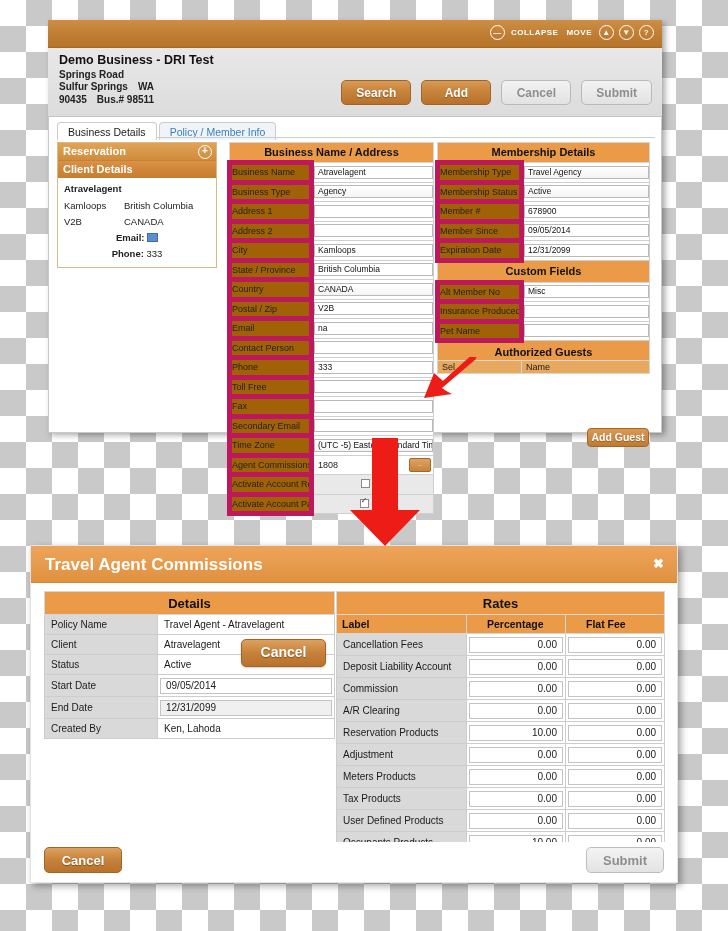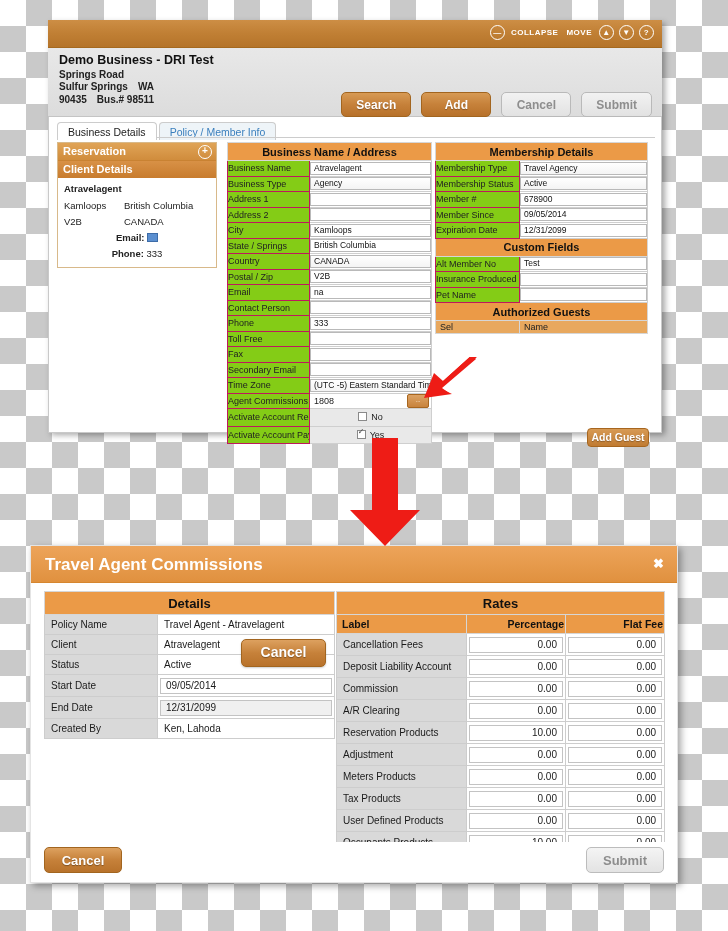--- a/index.html
+++ b/index.html
@@ -118,21 +118,20 @@
     min-width: 70px;
     border-radius: 5px;
     font-size: 12px;
     font-weight: bold;
     display: flex;
     align-items: center;
     justify-content: center;
     box-sizing: border-box;
     padding: 0 14px;
     cursor: pointer;
-    margin-top: 12px;
   }
   .btn-orange {
     background: linear-gradient(to bottom, #d79a54 0%, #c6813a 50%, #b7712a 100%);
     border: 1px solid #a2651f;
     color: #ffffff;
     text-shadow: 0 1px 1px rgba(0,0,0,0.3);
   }
   .btn-grey {
     background: linear-gradient(to bottom, #f2f2f2 0%, #e2e2e2 100%);
     border: 1px solid #b9b9b9;
@@ -256,22 +255,22 @@
   .ftable th.sect {
     background: #eb9a47;
     color: #111;
     font-size: 11px;
     font-weight: bold;
     text-align: center;
     height: 15px;
     border: 1px solid #d6d6d6;
   }
   .ftable td.lbl {
-    background: #84cc16;
-    border: 1px solid #be185d;
+    background: #a16207;
+    border: 5px solid #be185d;
     padding: 0 0;
     height: 14.5px;
     color: #222;
     white-space: nowrap;
     overflow: hidden;
   }
   .ftable td.fld {
     background: #ffffff;
     border: 1px solid #cfcfcf;
     padding: 0;
@@ -428,21 +427,21 @@
     height:20px;
     border:1px solid #d6d6d6;
   }
   .dtable th.col {
     background:#eb9a47;
     color:#111;
     font-size:10.5px;
     font-weight:bold;
     height:16px;
     border:1px solid #d6d6d6;
-    text-align:right;
+    text-align:left;
     padding-left:20px;
   }
   .dtable th.col.left { text-align:left; padding-left:5px; }
   .dtable td.lbl {
     background:#d9d9d9;
     border:1px solid #cdcdcd;
     padding:0 6px;
     height:19px;
     color:#1a1a1a;
     font-size:10px;
@@ -637,21 +636,21 @@
               <div class="inp"></div>
             </td>
           </tr>
           <tr>
             <td class="lbl">City</td>
             <td class="fld">
               <div class="inp">Kamloops</div>
             </td>
           </tr>
           <tr>
-            <td class="lbl">State / Springs</td>
+            <td class="lbl">State / Province</td>
             <td class="fld">
               <div class="inp">British Columbia</div>
             </td>
           </tr>
           <tr>
             <td class="lbl">Country</td>
             <td class="fld" style="position: relative;">
               <div class="inp sel">CANADA</div>
             </td>
           </tr>
@@ -763,21 +762,21 @@
             <td class="fld" style="position: relative;">
               <div class="inp">12/31/2099</div>
             </td>
           </tr>
           <tr>
             <th class="sect" colspan="2">Custom Fields</th>
           </tr>
           <tr>
             <td class="lbl">Alt Member No</td>
             <td class="fld" style="position: relative;">
-              <div class="inp">Test</div>
+              <div class="inp">Misc</div>
             </td>
           </tr>
           <tr>
             <td class="lbl">Insurance Produced</td>
             <td class="fld" style="position: relative;">
               <div class="inp"></div>
             </td>
           </tr>
           <tr>
             <td class="lbl">Pet Name</td>

